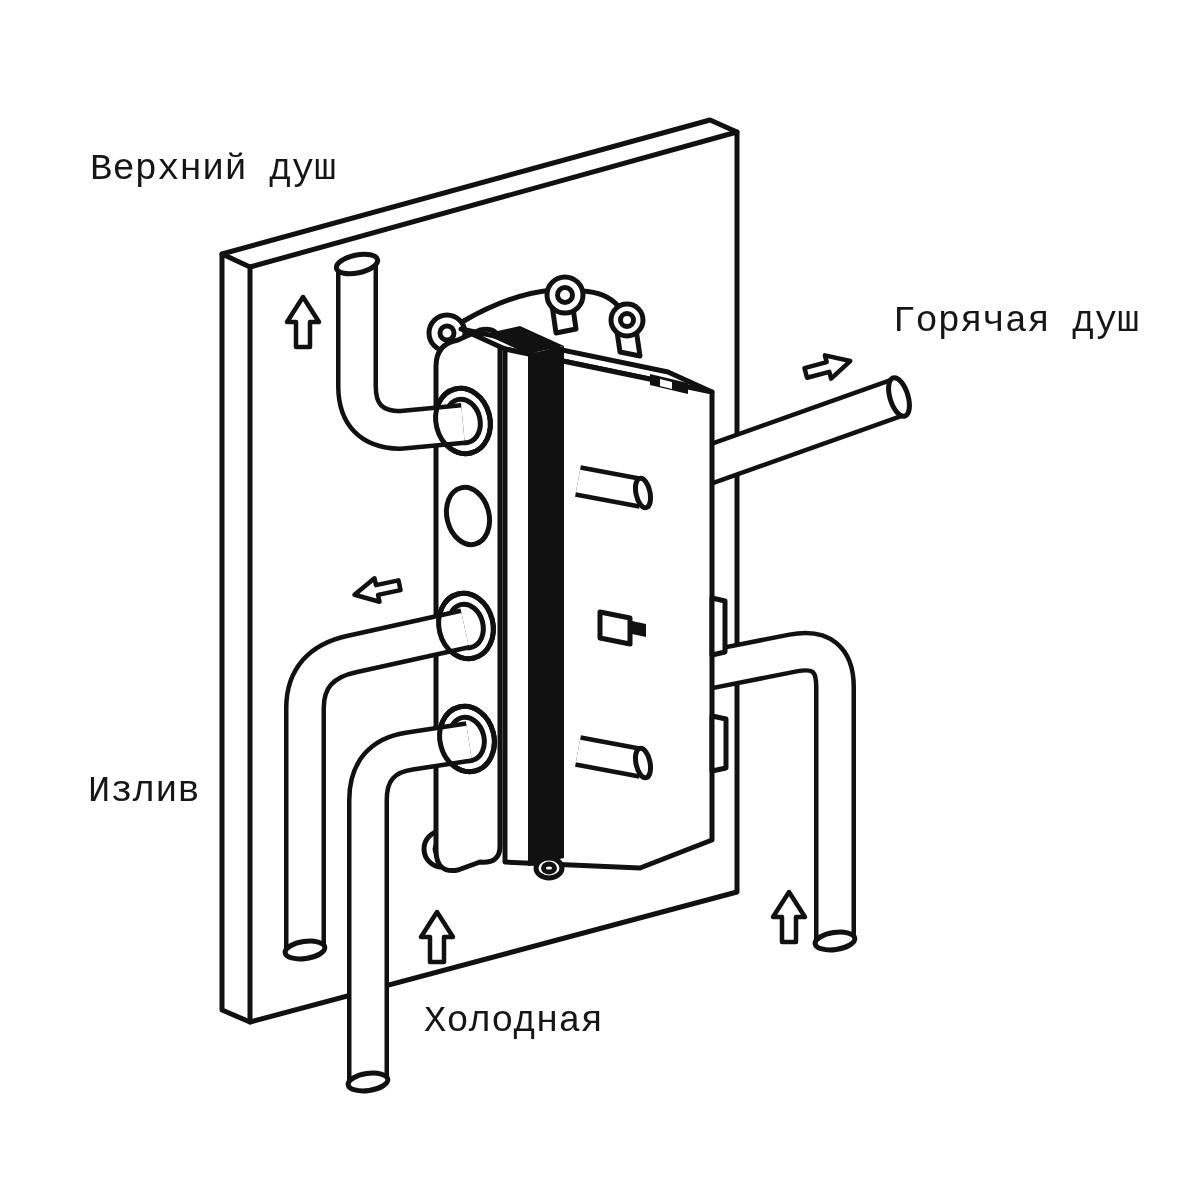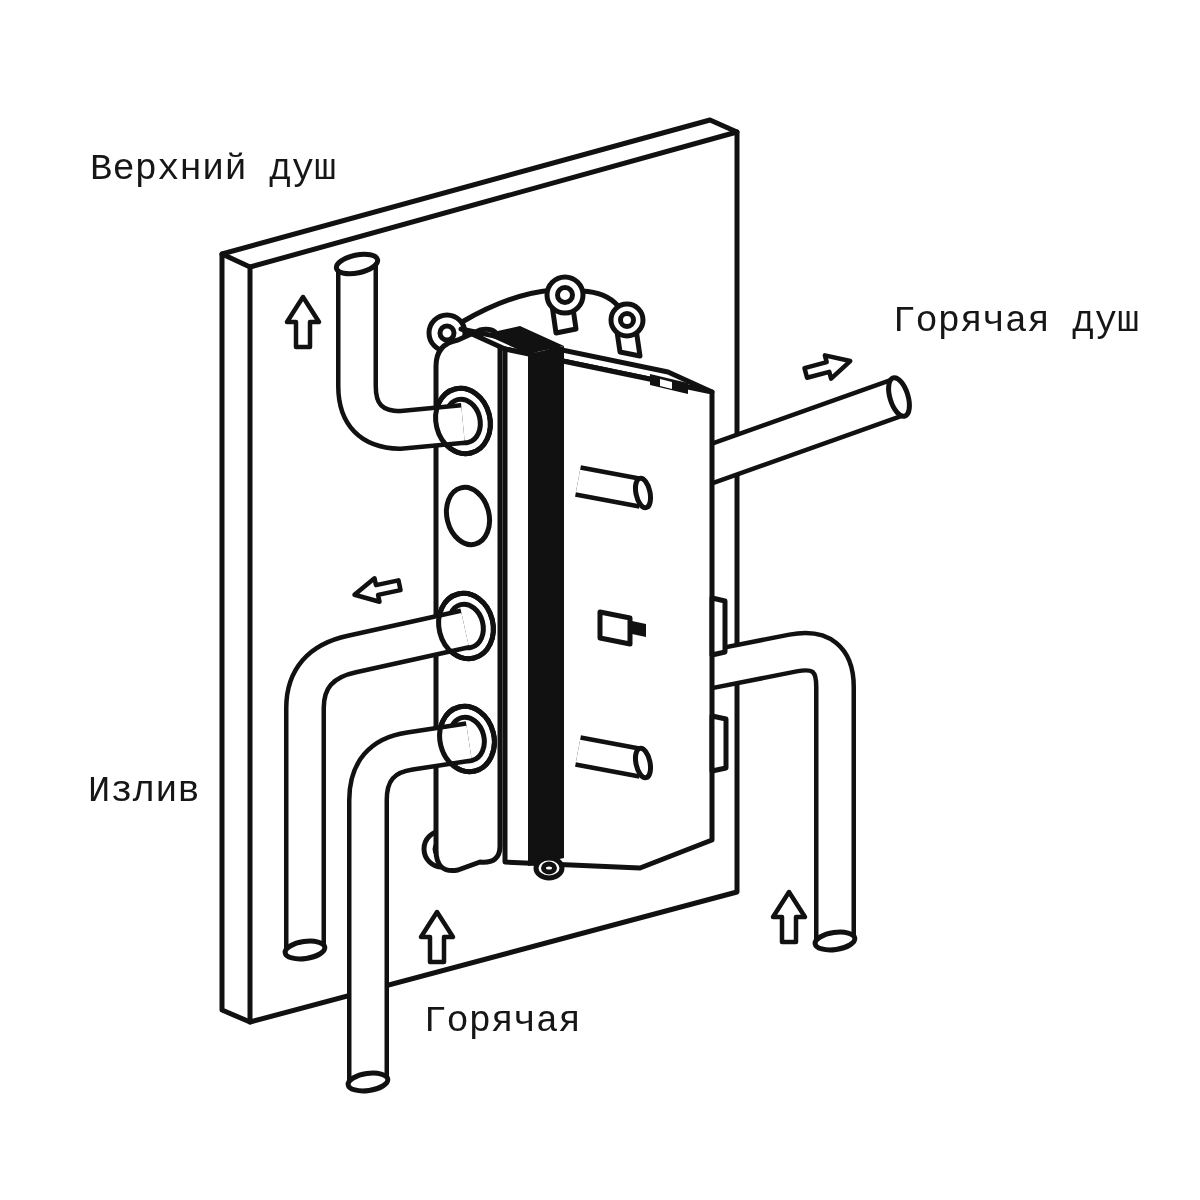--- a/index.html
+++ b/index.html
@@ -117,14 +117,14 @@
       <path class="arrow" transform="rotate(-15 828 367)" d="M851 367 L828 355 L828 362 L805 362 L805 372 L828 372 L828 379 Z"></path>
       <path class="arrow" transform="rotate(-12 377 590)" d="M354 590 L377 578 L377 585 L400 585 L400 595 L377 595 L377 602 Z"></path>
       <path class="arrow" d="M437 912 L453 937 L444 937 L444 962 L430 962 L430 937 L421 937 Z"></path>
       <path class="arrow" d="M789 892 L805 917 L796 917 L796 942 L782 942 L782 917 L773 917 Z"></path>
     </g>
   </svg>
 
   <div class="label" style="left:90px;top:148px">Верхний душ</div>
   <div class="label" style="left:893px;top:300px">Горячая душ</div>
   <div class="label" style="left:88px;top:770px">Излив</div>
-  <div class="label" style="left:424px;top:1000px">Горячая</div>
+  <div class="label" style="left:424px;top:1000px">Холодная</div>
 </div>
 
 </body></html>

